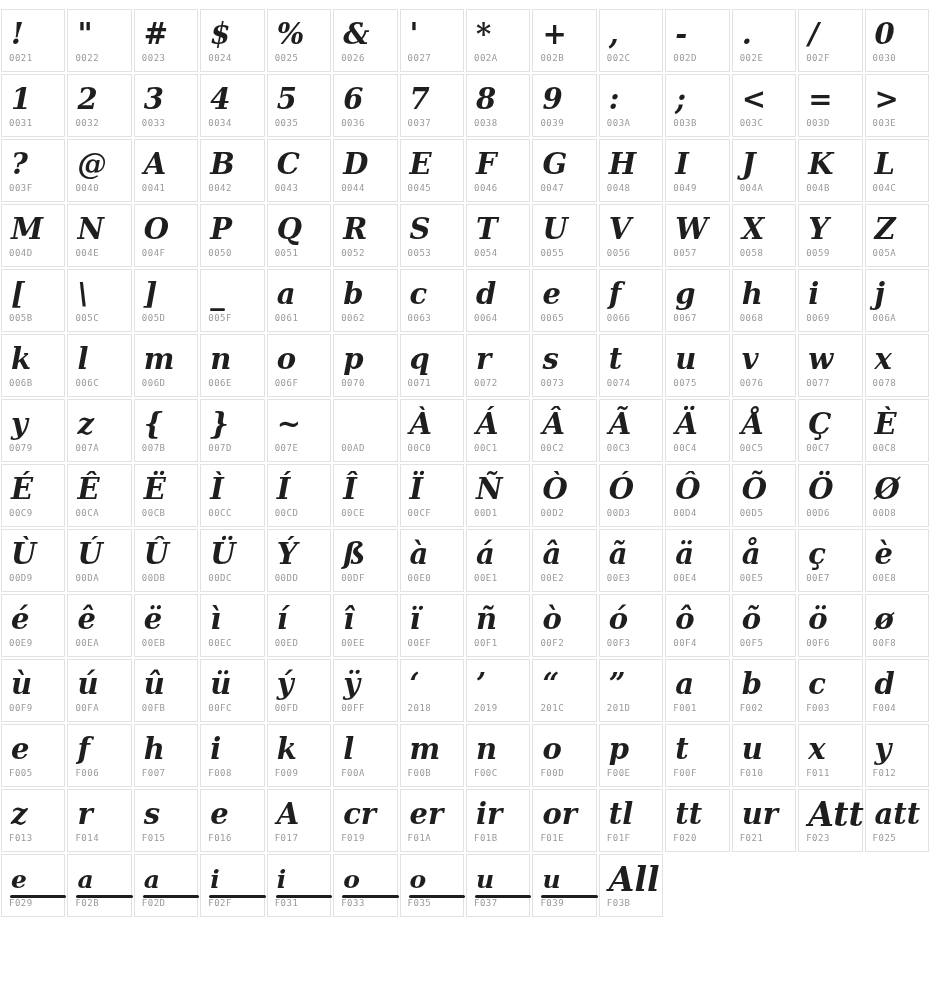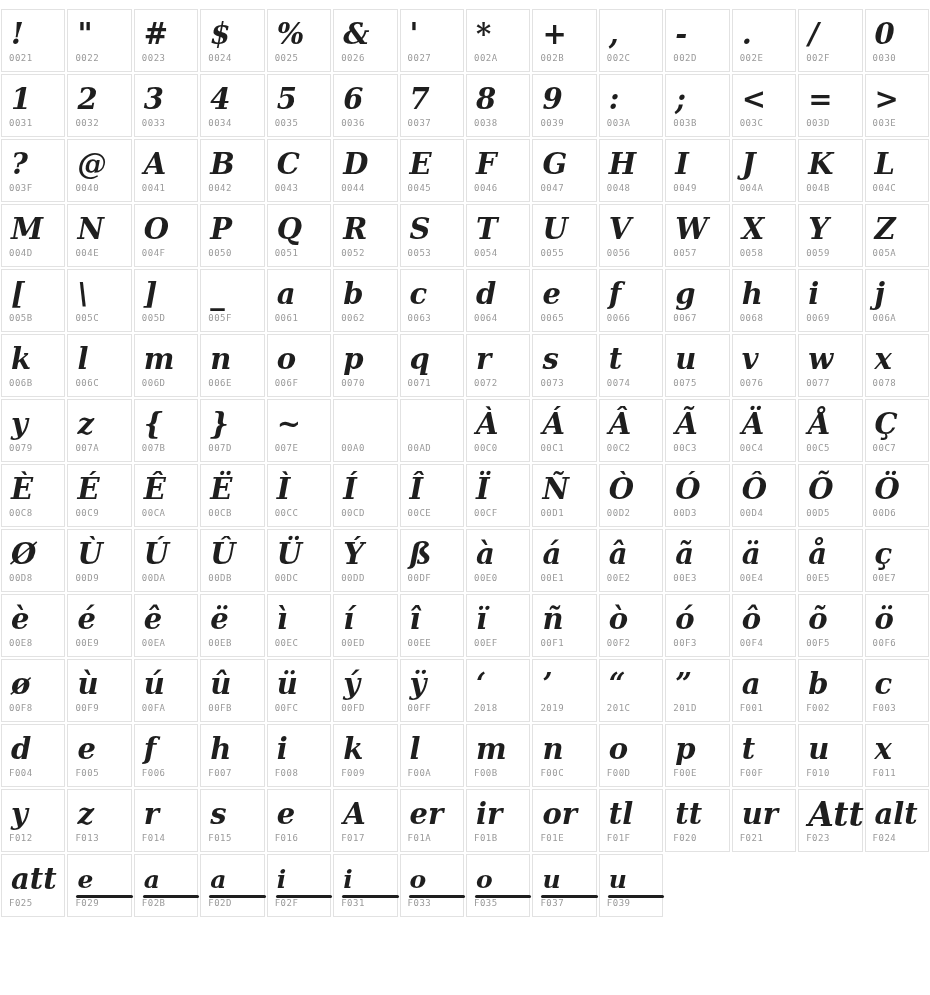--- a/index.html
+++ b/index.html
@@ -599,29 +599,24 @@
 
     <span class="glyph-code">007D</span>
   </div>
 
   <div class="glyph-cell">
     <span class="glyph-char">~</span>
 
     <span class="glyph-code">007E</span>
   </div>
 
+
   <div class="glyph-cell">
     <span class="glyph-char"></span>
 
-    <span class="glyph-code">00A0</span>
-  </div>
-
-  <div class="glyph-cell">
-    <span class="glyph-char"></span>
-
     <span class="glyph-code">00AD</span>
   </div>
 
   <div class="glyph-cell">
     <span class="glyph-char">À</span>
 
     <span class="glyph-code">00C0</span>
   </div>
 
   <div class="glyph-cell">
@@ -1110,20 +1105,25 @@
     <span class="glyph-code">F016</span>
   </div>
 
   <div class="glyph-cell">
     <span class="glyph-char">A</span>
 
     <span class="glyph-code">F017</span>
   </div>
 
 
+  <div class="glyph-cell">
+    <span class="glyph-char">cr</span>
+
+    <span class="glyph-code">F019</span>
+  </div>
 
   <div class="glyph-cell">
     <span class="glyph-char">er</span>
 
     <span class="glyph-code">F01A</span>
   </div>
 
   <div class="glyph-cell">
     <span class="glyph-char">ir</span>
 
@@ -1155,25 +1155,20 @@
 
     <span class="glyph-code">F021</span>
   </div>
 
   <div class="glyph-cell big-ligature">
     <span class="glyph-char">Att</span>
 
     <span class="glyph-code">F023</span>
   </div>
 
-  <div class="glyph-cell">
-    <span class="glyph-char">alt</span>
-
-    <span class="glyph-code">F024</span>
-  </div>
 
   <div class="glyph-cell">
     <span class="glyph-char">att</span>
 
     <span class="glyph-code">F025</span>
   </div>
 
   <div class="glyph-cell has-underline">
     <span class="glyph-char">e</span>
     <span class="swash-underline"></span>
@@ -1221,13 +1216,18 @@
     <span class="swash-underline"></span>
     <span class="glyph-code">F037</span>
   </div>
 
   <div class="glyph-cell has-underline">
     <span class="glyph-char">u</span>
     <span class="swash-underline"></span>
     <span class="glyph-code">F039</span>
   </div>
 
+  <div class="glyph-cell big-ligature">
+    <span class="glyph-char">All</span>
+
+    <span class="glyph-code">F03B</span>
+  </div>
 </div>
 
 </body></html>

